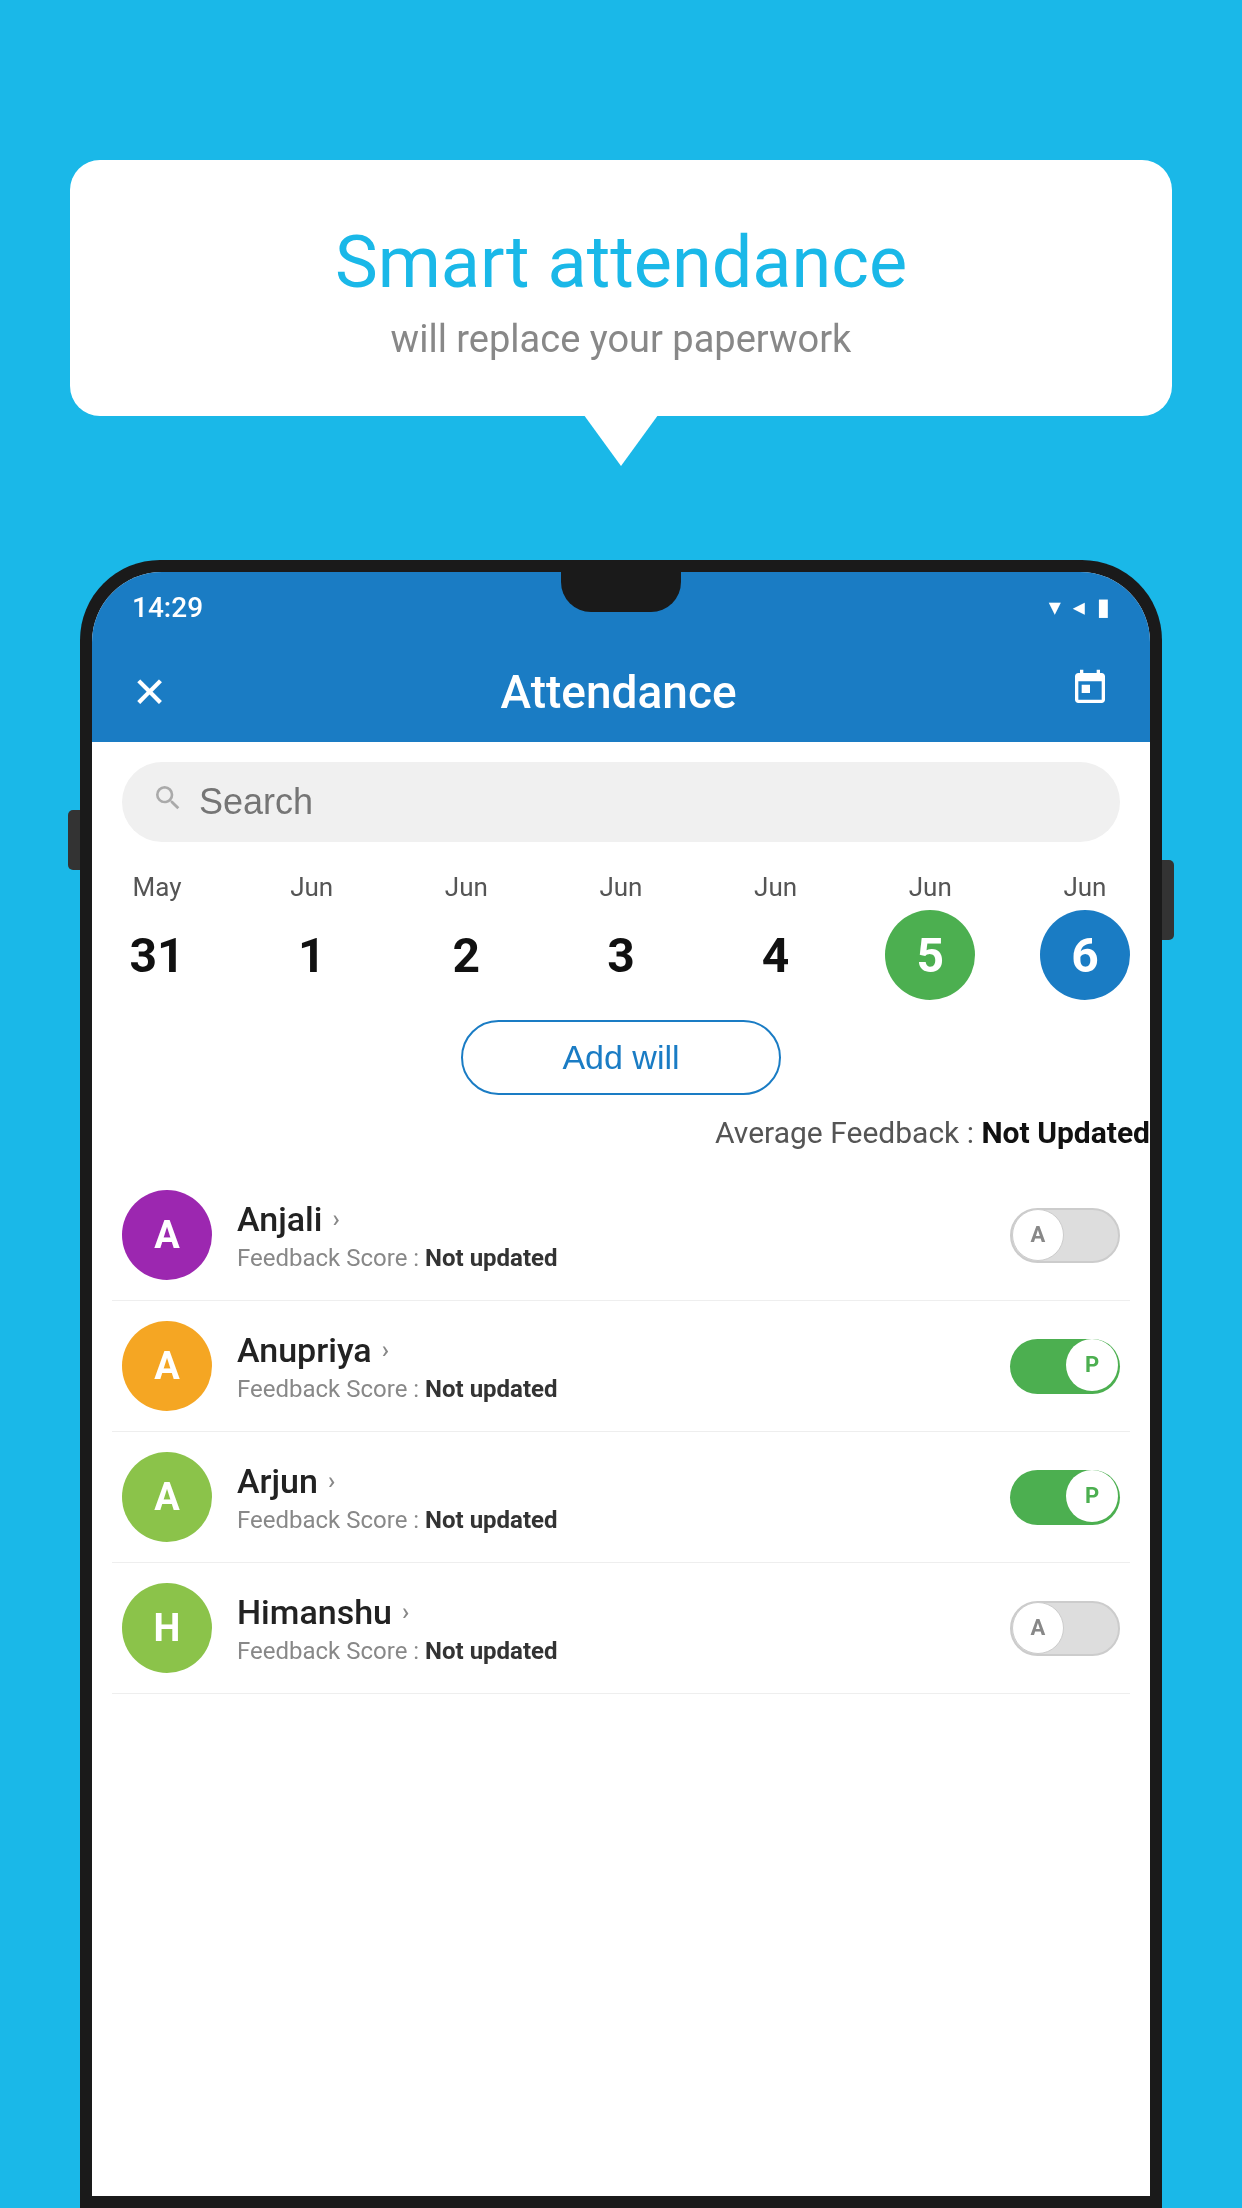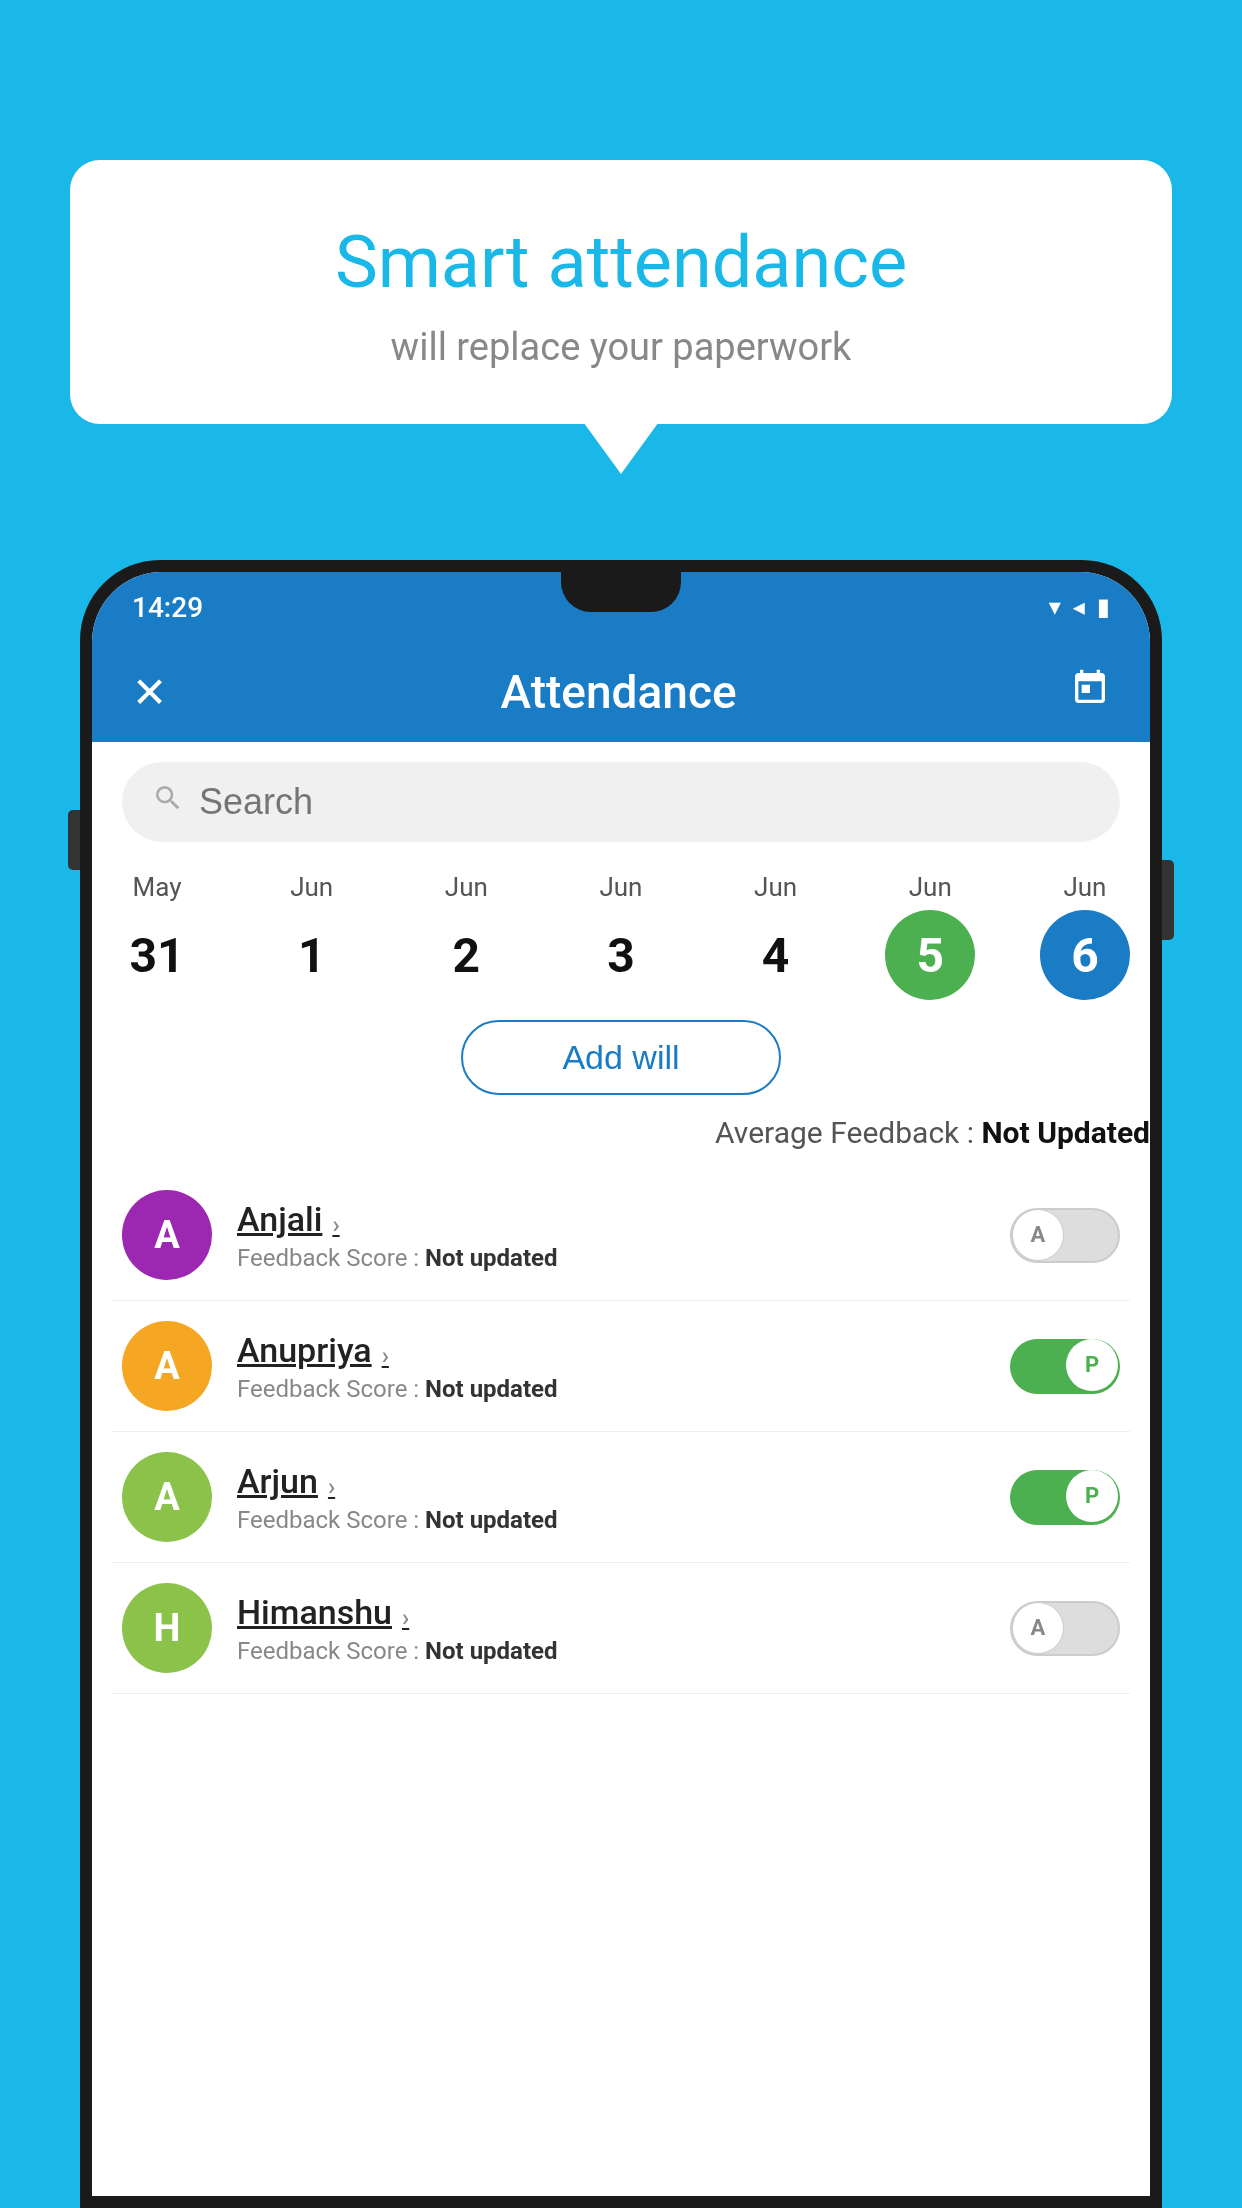--- a/index.html
+++ b/index.html
@@ -39,21 +39,21 @@
       height: 0;
       border-left: 40px solid transparent;
       border-right: 40px solid transparent;
       border-top: 55px solid white;
     }
 
     .speech-bubble .title {
       font-size: 72px;
       color: #1ab8e8;
       font-weight: 400;
-      margin-bottom: 20px;
+      margin-bottom: 12px;
     }
 
     .speech-bubble .subtitle {
       font-size: 38px;
       color: #888;
       font-weight: 400;
     }
 
     
     .phone-frame {
@@ -277,23 +277,22 @@
 
     .student-info {
       flex: 1;
     }
 
     .student-name {
       font-size: 34px;
       color: #222;
       font-weight: 500;
       display: flex;
-      align-items: flex-end;
+      align-items: center;
       gap: 10px;
-      text-decoration: underline;
     }
 
     .student-name .chevron {
       font-size: 24px;
       color: #888;
     }
 
     .student-feedback {
       font-size: 24px;
       color: #888;

